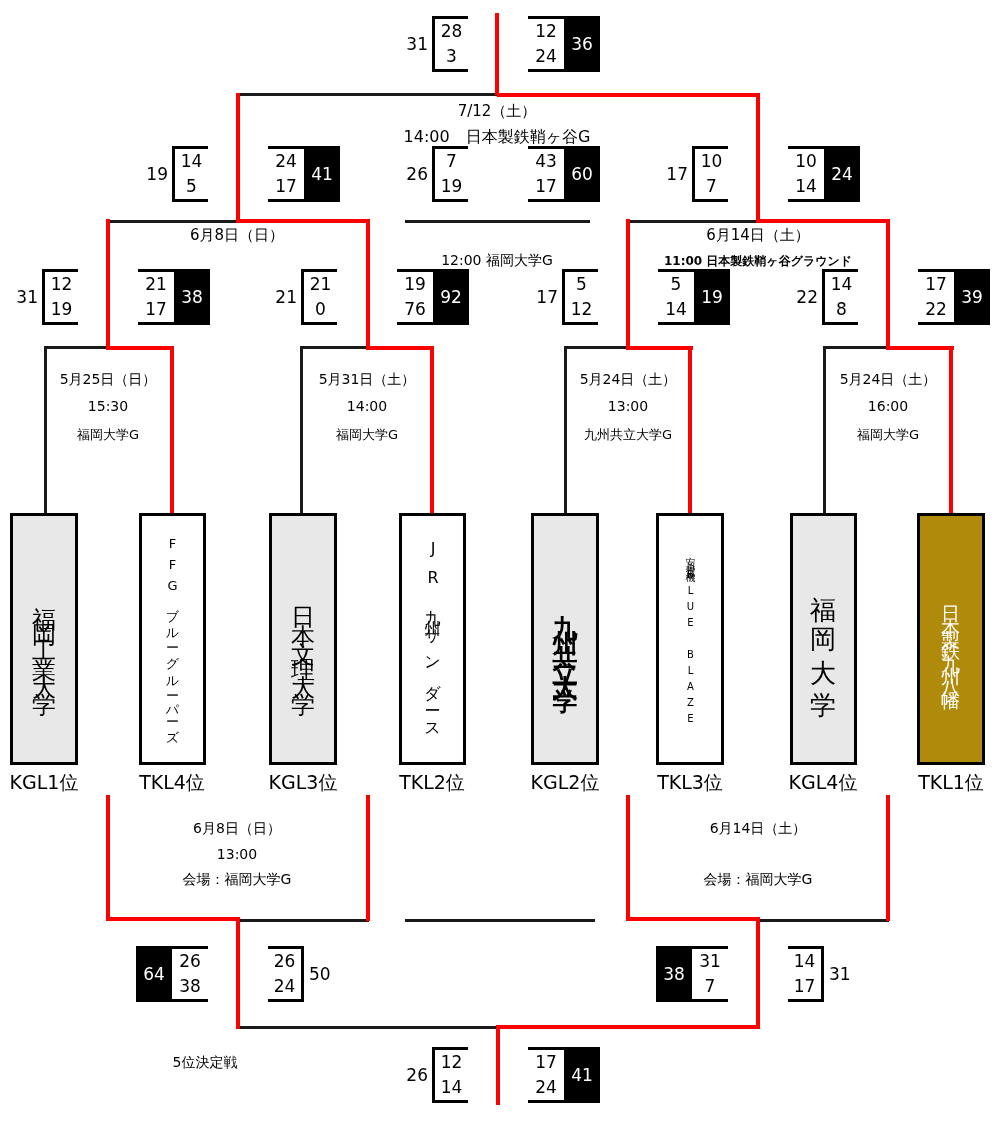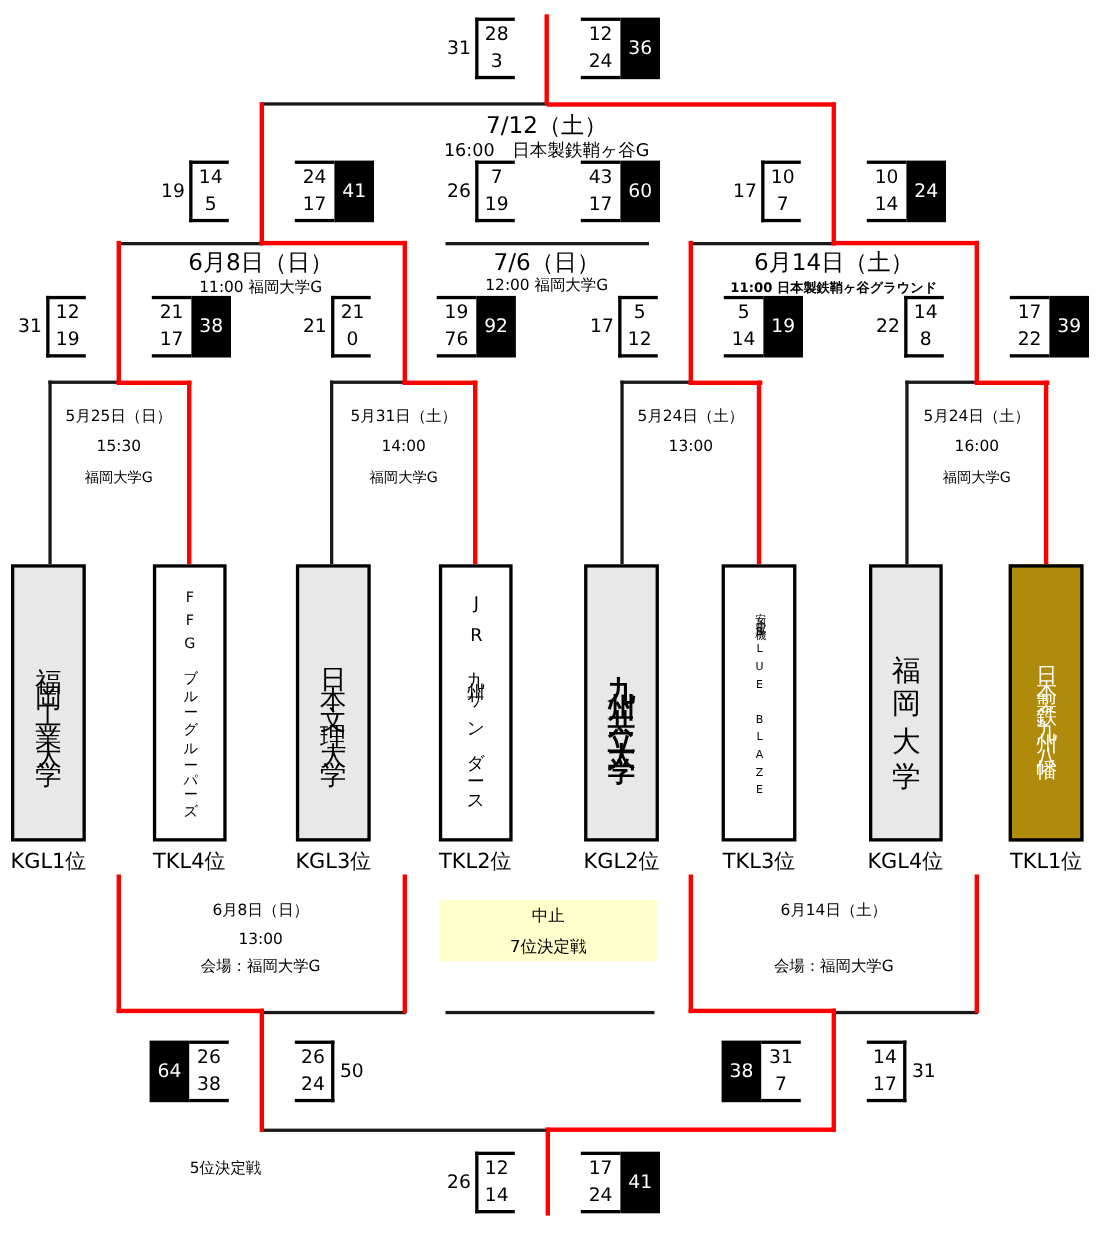--- a/index.html
+++ b/index.html
@@ -13,21 +13,21 @@
   .sg{position:absolute;display:flex;height:56px;}
   .tot{width:32px;display:flex;align-items:center;justify-content:flex-end;font-size:17px;padding-right:4px;}
   .tot2{width:34px;display:flex;align-items:center;justify-content:flex-start;font-size:17px;padding-left:5px;}
   .brk{width:36px;box-sizing:border-box;display:flex;flex-direction:column;justify-content:space-around;align-items:center;font-size:17px;line-height:1;}
   .op-r{border:3px solid #000;border-right:none;}          
   .op{border-top:3px solid #000;border-bottom:3px solid #000;} 
   .op-l{border-top:3px solid #000;border-bottom:3px solid #000;border-right:3px solid #000;} 
   .blk{width:36px;background:#000;color:#fff;display:flex;align-items:center;justify-content:center;font-size:17px;}
   
   .lbl{position:absolute;width:300px;text-align:center;line-height:1.2;}
-  .f17{font-size:21px;} .f16{font-size:16px;} .f15{font-size:14px;} .f14{font-size:14px;}
+  .f17{font-size:15px;} .f16{font-size:16px;} .f15{font-size:14px;} .f14{font-size:14px;}
   .f13{font-size:13px;} .f12b{font-size:12px;font-weight:bold;}
   
   .team{position:absolute;top:513px;height:252px;border:3px solid #000;box-sizing:border-box;
         background:var(--grey,#e8e8e8);display:flex;align-items:center;justify-content:center;}
   .vname{writing-mode:vertical-rl;text-orientation:upright;line-height:1;}
   .t0 .vname{font-size:24px;letter-spacing:17px;}
   .t1{background:#fff;} .t1 .vname{font-size:13px;letter-spacing:6px;}
   .t2 .vname{font-size:24px;letter-spacing:17px;}
   .t3{background:#fff;} .t3 .vname{font-size:16px;letter-spacing:10px;}
   .t4 .vname{font-size:25px;letter-spacing:15px;font-weight:bold;}
@@ -99,21 +99,21 @@
   </div>
   <div class="sg" style="left:528px;top:16px">
     <div class="brk op">
         <div>12</div>
         <div>24</div>
       </div>
     <div class="blk">36</div>
   </div>
 
   <div class="lbl f17" style="left:347px;top:102px">7/12（土）</div>
-  <div class="lbl f16" style="left:347px;top:127px">16:00　日本製鉄鞘ヶ谷G</div>
+  <div class="lbl f16" style="left:347px;top:127px">14:00　日本製鉄鞘ヶ谷G</div>
 
   <div class="sg" style="left:136px;top:146px">
     <div class="tot">19</div>
     <div class="brk op-r">
         <div>14</div>
         <div>5</div>
       </div>
   </div>
   <div class="sg" style="left:268px;top:146px">
     <div class="brk op">
@@ -147,22 +147,20 @@
   </div>
   <div class="sg" style="left:788px;top:146px">
     <div class="brk op">
         <div>10</div>
         <div>14</div>
       </div>
     <div class="blk">24</div>
   </div>
 
   <div class="lbl f17" style="left:87px;top:226px">6月8日（日）</div>
-  <div class="lbl f14" style="left:87px;top:253px">11:00 福岡大学G</div>
-  <div class="lbl f17" style="left:347px;top:226px">7/6（日）</div>
   <div class="lbl f15" style="left:347px;top:252px">12:00 福岡大学G</div>
   <div class="lbl f17" style="left:608px;top:226px">6月14日（土）</div>
   <div class="lbl f12b" style="left:608px;top:254px">11:00 日本製鉄鞘ヶ谷グラウンド</div>
 
   <div class="sg" style="left:6px;top:269px">
     <div class="tot">31</div>
     <div class="brk op-r">
         <div>12</div>
         <div>19</div>
       </div>
@@ -221,20 +219,21 @@
   </div>
 
   <div class="lbl f15" style="left:-42px;top:371px">5月25日（日）</div>
   <div class="lbl f14" style="left:-42px;top:398px">15:30</div>
   <div class="lbl f13" style="left:-42px;top:427px">福岡大学G</div>
   <div class="lbl f15" style="left:217px;top:371px">5月31日（土）</div>
   <div class="lbl f14" style="left:217px;top:398px">14:00</div>
   <div class="lbl f13" style="left:217px;top:427px">福岡大学G</div>
   <div class="lbl f15" style="left:478px;top:371px">5月24日（土）</div>
   <div class="lbl f14" style="left:478px;top:398px">13:00</div>
+  <div class="lbl f13" style="left:478px;top:427px">九州共立大学G</div>
   <div class="lbl f15" style="left:738px;top:371px">5月24日（土）</div>
   <div class="lbl f14" style="left:738px;top:398px">16:00</div>
   <div class="lbl f13" style="left:738px;top:427px">福岡大学G</div>
 
   <div class="team t0" style="left:10px;width:68px">
     <div class="vname">福岡工業大学</div>
   </div>
   <div class="team t1" style="left:139px;width:67px">
     <div class="vname">FFGブルーグルーパーズ</div>
   </div>
@@ -263,24 +262,20 @@
   <div class="seed" style="left:372px">TKL2位</div>
   <div class="seed" style="left:505px">KGL2位</div>
   <div class="seed" style="left:630px">TKL3位</div>
   <div class="seed" style="left:763px">KGL4位</div>
   <div class="seed" style="left:891px">TKL1位</div>
 
   <div class="lbl f15" style="left:87px;top:820px">6月8日（日）</div>
   <div class="lbl f15" style="left:87px;top:846px">13:00</div>
   <div class="lbl f15" style="left:87px;top:871px">会場：福岡大学G</div>
 
-  <div class="cancel">
-    <div>中止</div>
-    <div>7位決定戦</div>
-  </div>
 
   <div class="lbl f15" style="left:608px;top:820px">6月14日（土）</div>
   <div class="lbl f15" style="left:608px;top:871px">会場：福岡大学G</div>
 
   <div class="sg" style="left:136px;top:946px">
     <div class="blk">64</div>
     <div class="brk op">
         <div>26</div>
         <div>38</div>
       </div>

